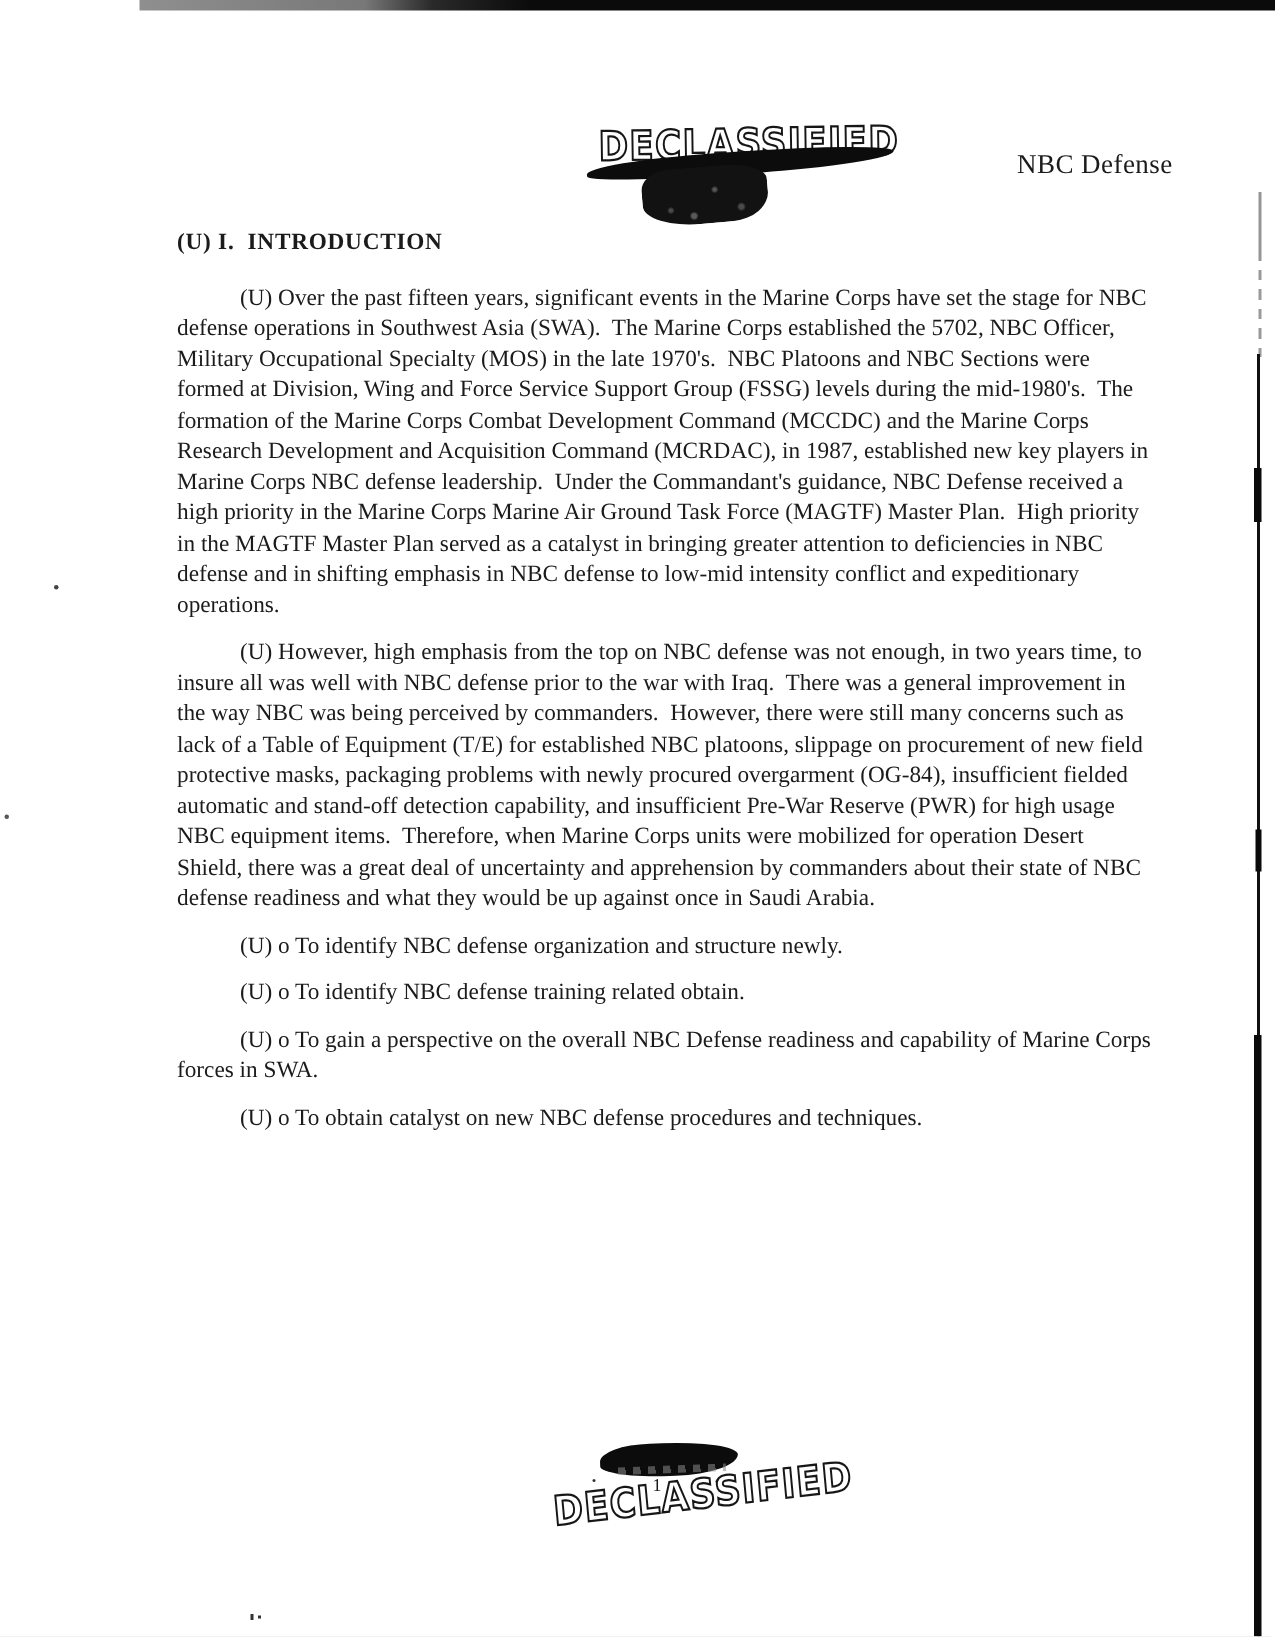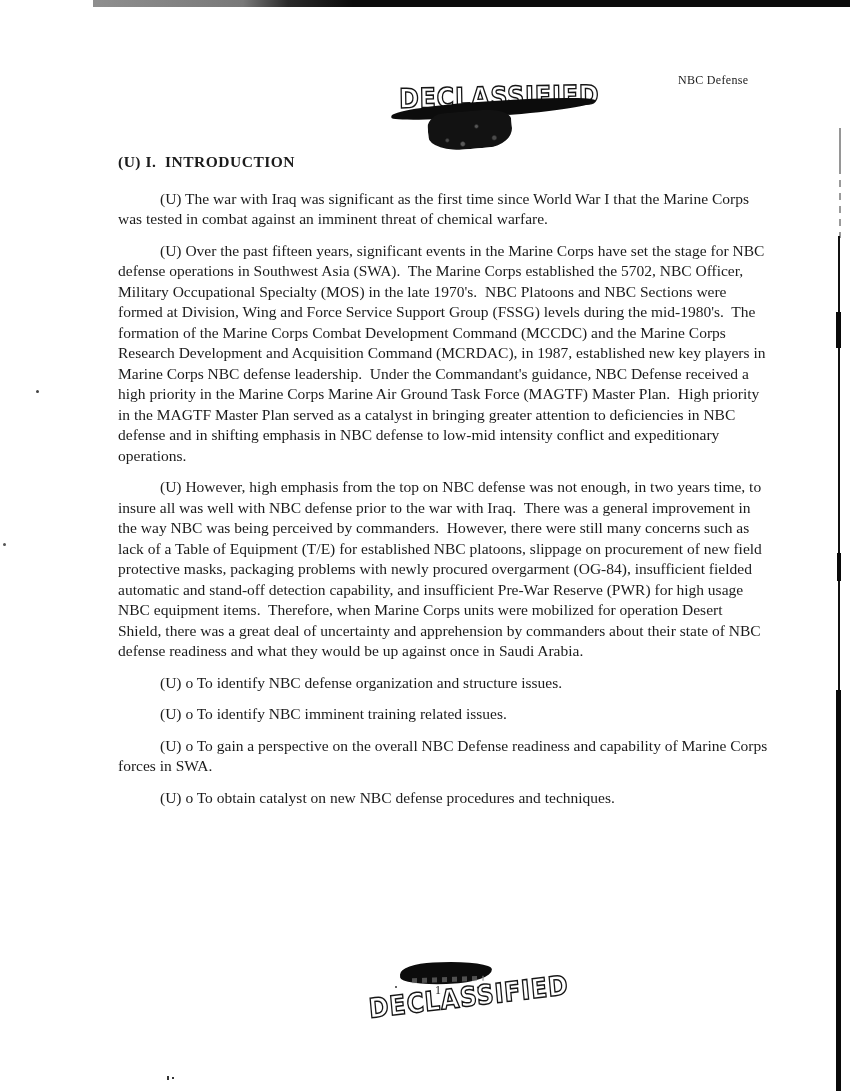--- a/index.html
+++ b/index.html
@@ -61,21 +61,21 @@
     background:#0c0c0c; transform:rotate(-2deg);
     border-radius:40% 60% 50% 55% / 55% 45% 65% 40%;
   }
   .footer-smear {
     position:absolute; left:412px; top:977px; width:72px; height:5px; opacity:.55;
     background:repeating-linear-gradient(to right,#888 0 5px,transparent 5px 10px);
     transform:rotate(-2deg);
   }
 
   
-  .doc-label { position:absolute; left:678px; top:73px; font-size:12px; letter-spacing:.3px; }
+  .doc-label { position:absolute; left:678px; top:99px; font-size:18px; letter-spacing:.3px; }
   .content  { position:absolute; left:118px; top:152px; width:650px; font-size:15.5px; line-height:20.5px; }
   .title    { margin:0 0 16px 0; letter-spacing:.5px; white-space:pre-wrap;font-weight:bold; }
   .heading  { margin:0 0 18px 0; text-indent:42px; white-space:pre-wrap; }
   .para     { margin:0 0 11px 0; text-indent:42px; white-space:pre-wrap; }
   .page-num { position:absolute; left:435px; top:983px; font-size:12px; }
 </style>
 </head>
 <body>
 
 <div class="page">
@@ -95,25 +95,24 @@
   <div class="speck sp6"></div>
 
   <div class="stamp stamp-top">DECLASSIFIED</div>
   <div class="marker-streak"></div>
   <div class="marker-blob"></div>
 
   <div class="doc-label">NBC Defense</div>
 
   <div class="content">
     <div class="title">(U) I.  INTRODUCTION</div>
-    <p class="para">(U) The war with Iraq was significant as the first time since World War I that the Marine Corps was tested in combat against an imminent threat of chemical warfare.</p>
     <p class="para">(U) Over the past fifteen years, significant events in the Marine Corps have set the stage for NBC defense operations in Southwest Asia (SWA).  The Marine Corps established the 5702, NBC Officer, Military Occupational Specialty (MOS) in the late 1970's.  NBC Platoons and NBC Sections were formed at Division, Wing and Force Service Support Group (FSSG) levels during the mid-1980's.  The formation of the Marine Corps Combat Development Command (MCCDC) and the Marine Corps Research Development and Acquisition Command (MCRDAC), in 1987, established new key players in Marine Corps NBC defense leadership.  Under the Commandant's guidance, NBC Defense received a high priority in the Marine Corps Marine Air Ground Task Force (MAGTF) Master Plan.  High priority in the MAGTF Master Plan served as a catalyst in bringing greater attention to deficiencies in NBC defense and in shifting emphasis in NBC defense to low-mid intensity conflict and expeditionary operations.</p>
     <p class="para">(U) However, high emphasis from the top on NBC defense was not enough, in two years time, to insure all was well with NBC defense prior to the war with Iraq.  There was a general improvement in the way NBC was being perceived by commanders.  However, there were still many concerns such as lack of a Table of Equipment (T/E) for established NBC platoons, slippage on procurement of new field protective masks, packaging problems with newly procured overgarment (OG-84), insufficient fielded automatic and stand-off detection capability, and insufficient Pre-War Reserve (PWR) for high usage NBC equipment items.  Therefore, when Marine Corps units were mobilized for operation Desert Shield, there was a great deal of uncertainty and apprehension by commanders about their state of NBC defense readiness and what they would be up against once in Saudi Arabia.</p>
-    <p class="para">(U) o To identify NBC defense organization and structure issues.</p>
-    <p class="para">(U) o To identify NBC imminent training related issues.</p>
+    <p class="para">(U) o To identify NBC defense organization and structure newly.</p>
+    <p class="para">(U) o To identify NBC defense training related obtain.</p>
     <p class="para">(U) o To gain a perspective on the overall NBC Defense readiness and capability of Marine Corps forces in SWA.</p>
     <p class="para">(U) o To obtain catalyst on new NBC defense procedures and techniques.</p>
   </div>
 
   <div class="footer-blob"></div>
   <div class="footer-smear"></div>
   <div class="page-num">1</div>
   <div class="stamp stamp-bottom">DECLASSIFIED</div>
 
 </div>

